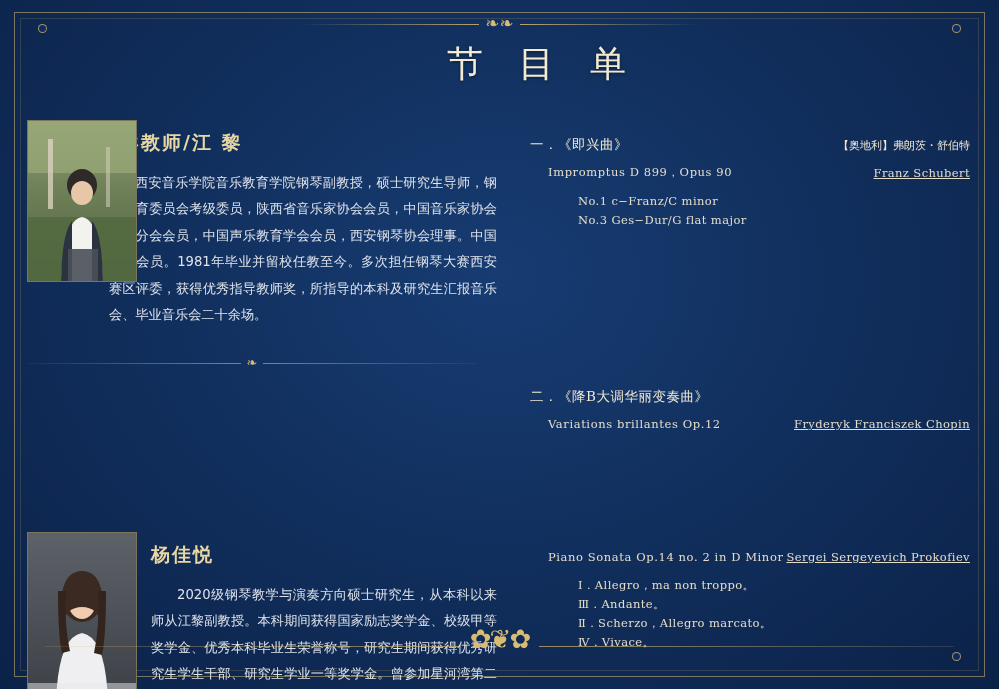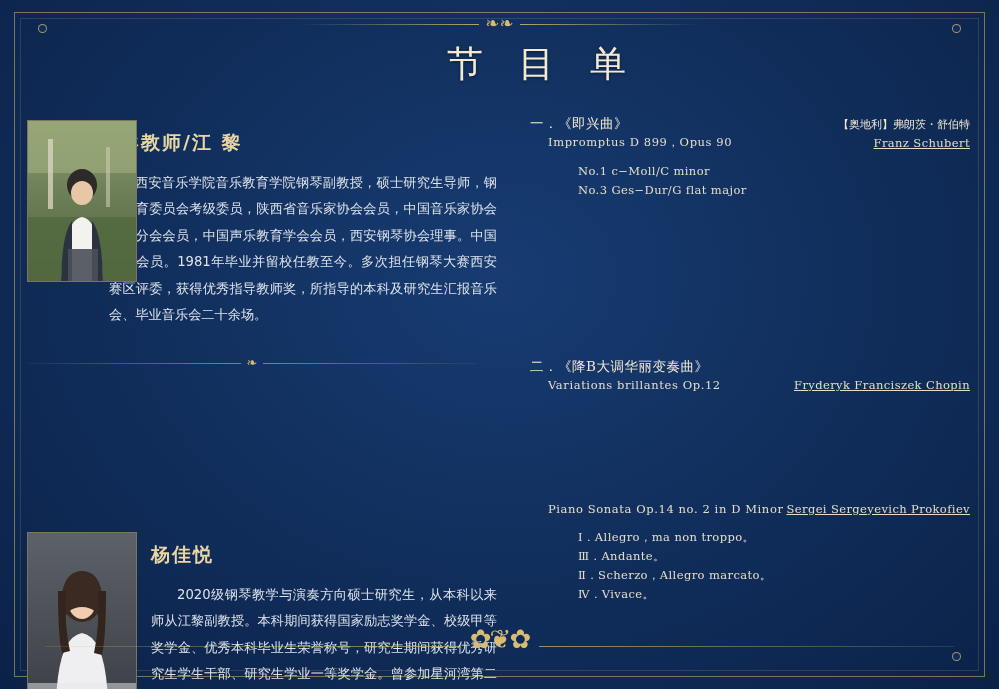--- a/index.html
+++ b/index.html
@@ -100,21 +100,21 @@
   
   .left-col {
     position: absolute;
     left: 27px;
     top: 120px;
     width: 470px;
   }
   .right-col {
     position: absolute;
     left: 530px;
-    top: 115px;
+    top: 136px;
     width: 440px;
   }
 
   
   .person {
     position: relative;
   }
   .person .photo {
     position: absolute;
     left: 0;
@@ -191,21 +191,21 @@
     font-size: 11px;
     color: #efe7d2;
     font-family: "DejaVu Serif", serif;
     white-space: nowrap;
     text-align: right;
   }
   .prog-sub {
     display: flex;
     justify-content: space-between;
     align-items: center;
-    margin-top: 2px;
+    margin-top: 11px;
     padding-left: 18px;
   }
   .prog-title-en {
     font-size: 11.5px;
     color: #e4ddc9;
     letter-spacing: 0.6px;
     font-family: "DejaVu Serif", serif;
   }
   .prog-composer-en {
     font-size: 11.5px;
@@ -341,21 +341,21 @@
         <div class="prog-title-cn">
           <span>一．</span><span>《即兴曲》</span>
         </div>
         <div class="prog-composer-cn">【奥地利】弗朗茨・舒伯特</div>
       </div>
       <div class="prog-sub">
         <div class="prog-title-en">Impromptus D 899，Opus 90</div>
         <div class="prog-composer-en">Franz Schubert</div>
       </div>
       <div class="movements">
-        <div class="mv">No.1 c−Moll/C minor</div>
+        <div class="mv">No.1 c−Franz/C minor</div>
         <div class="mv">No.3 Ges−Dur/G flat major</div>
       </div>
     </div>
 
     <div class="spacer-1"></div>
 
     <div class="program-item">
       <div class="prog-head">
         <div class="prog-title-cn">
           <span>二．</span><span>《降B大调华丽变奏曲》</span>

